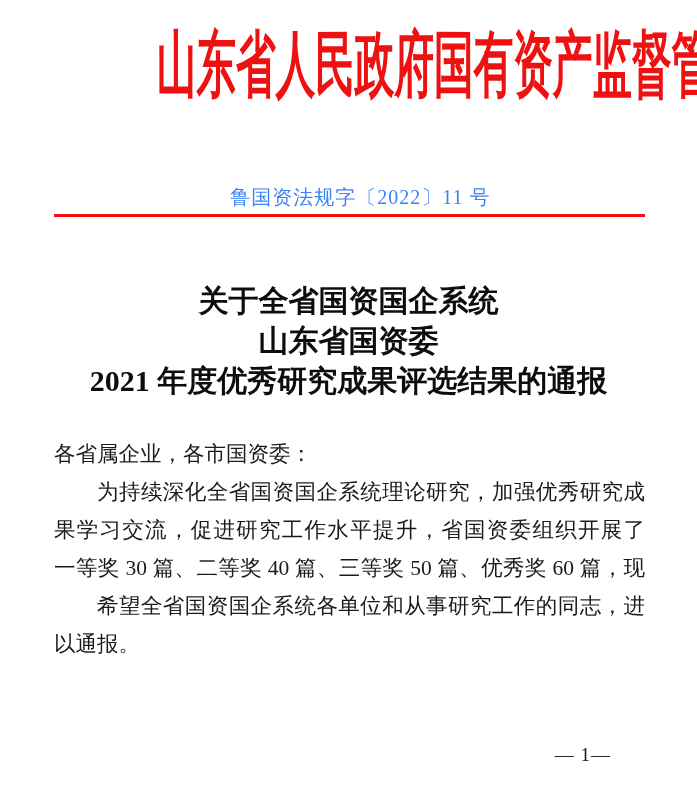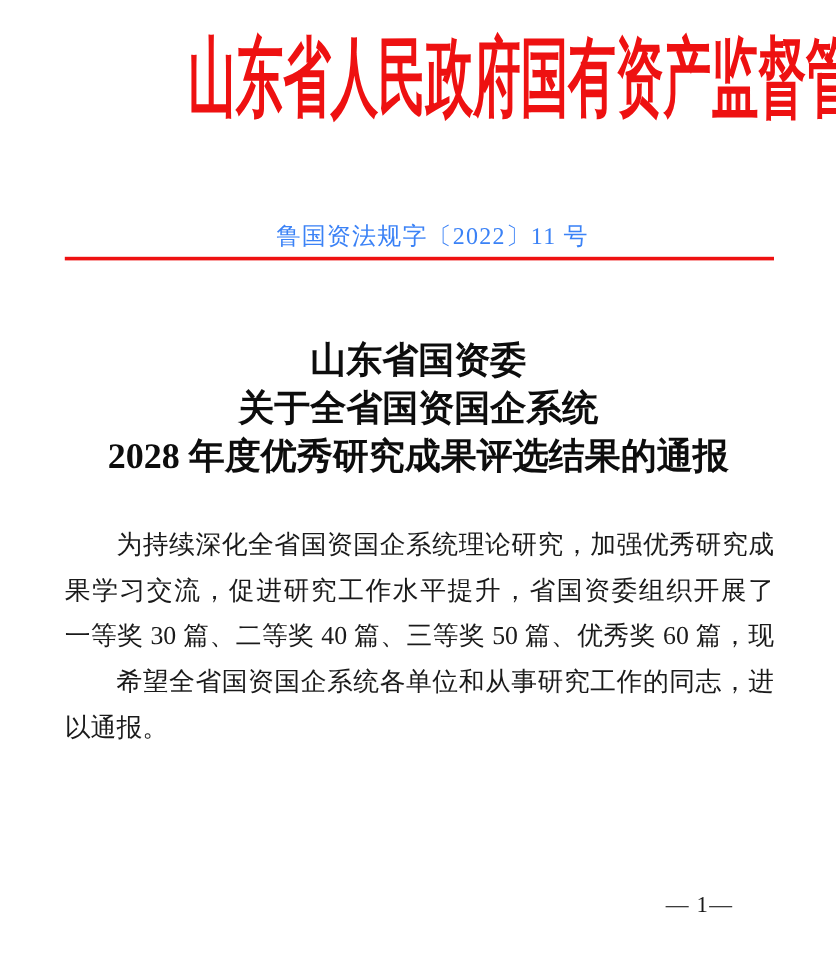--- a/index.html
+++ b/index.html
@@ -106,26 +106,27 @@
 
 <div class="page" style="background: rgb(255, 255, 255);">
 
   <div class="red-banner">山东省人民政府国有资产监督管理委员会</div>
 
   <div class="doc-number">鲁国资法规字〔2022〕11 号</div>
 
   <div class="red-rule"></div>
 
   <div class="doc-title">
+    <div>关于全省国资国企系统</div>
     <div>山东省国资委</div>
-    <div>关于全省国资国企系统</div>
-    <div>2028 年度优秀研究成果评选结果的通报</div>
+    <div>2021 年度优秀研究成果评选结果的通报</div>
   </div>
 
   <div class="body-block">
+    <div class="body-line">各省属企业，各市国资委：</div>
     <div class="body-line jl ind">为持续深化全省国资国企系统理论研究，加强优秀研究成</div>
     <div class="body-line jl">果学习交流，促进研究工作水平提升，省国资委组织开展了 2021</div>
     <div class="body-line jl">一等奖 30 篇、二等奖 40 篇、三等奖 50 篇、优秀奖 60 篇，现予</div>
     <div class="body-line jl ind">希望全省国资国企系统各单位和从事研究工作的同志，进</div>
     <div class="body-line">以通报。</div>
   </div>
 
   <div class="page-number">— 1—</div>
 
 </div>

